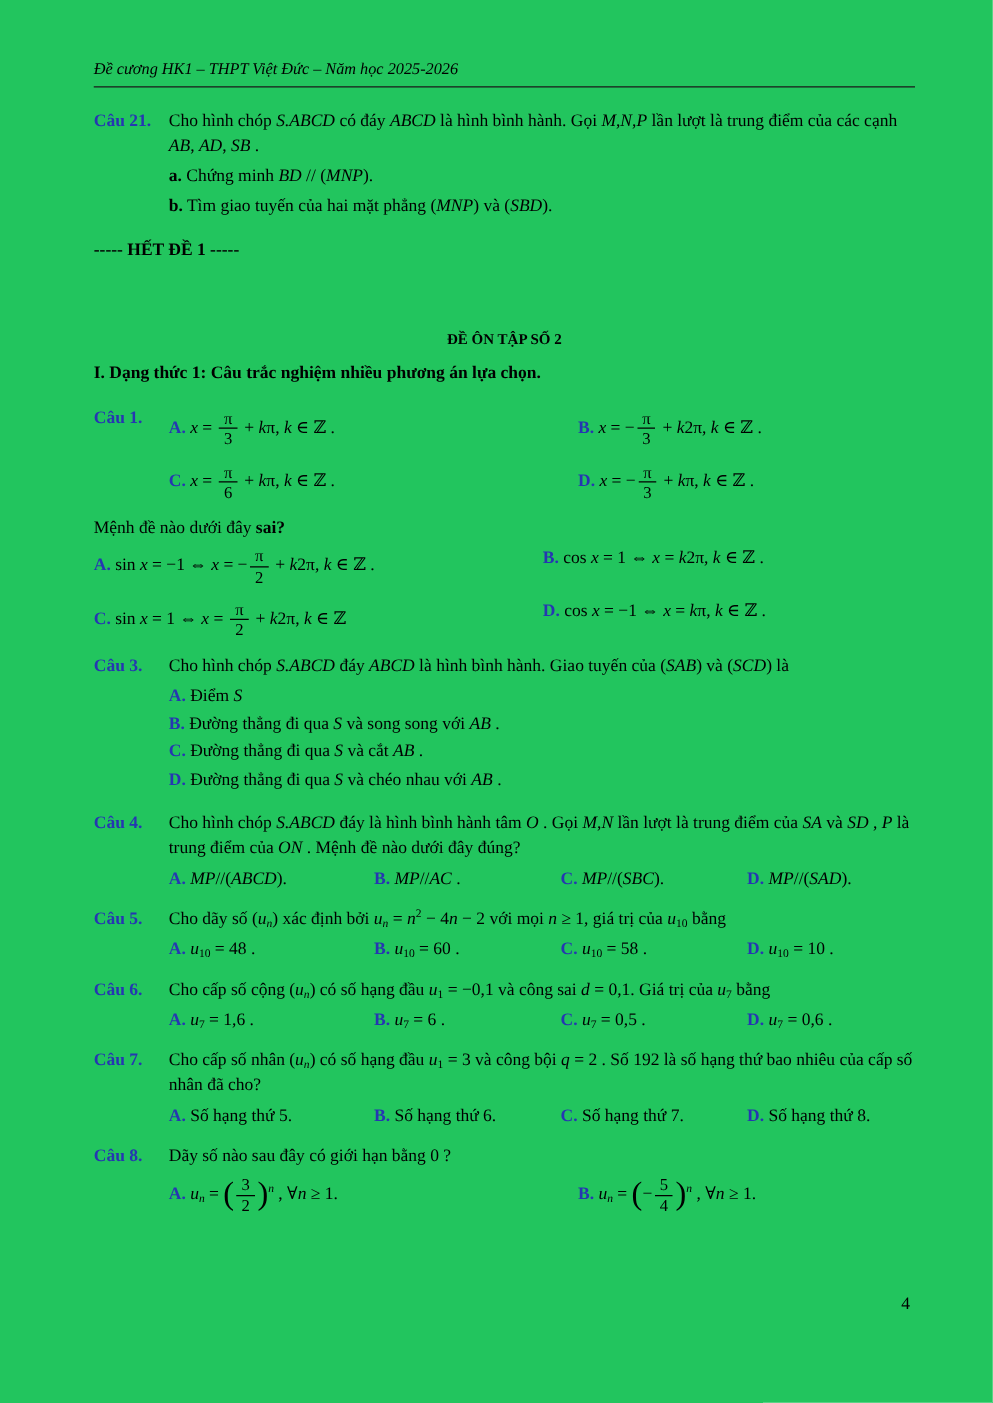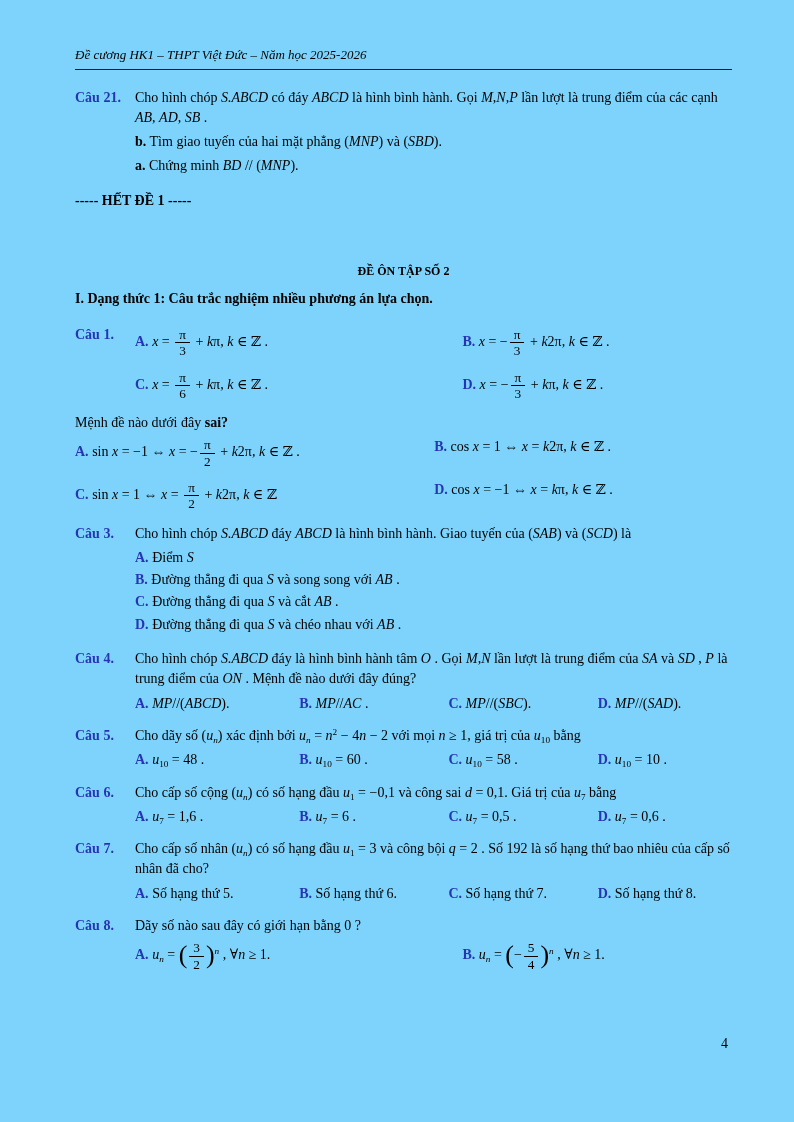--- a/index.html
+++ b/index.html
@@ -2,21 +2,21 @@
 <html style="--accent: #2636b2;"><head>
 <meta charset="utf-8">
 <style>
   :root{ --accent:#2636b2; }
   *{box-sizing:border-box;}
   body{margin:0;background:#ffffff;}
   .page{
     position:relative;
     width:794px;height:1122px;
     margin:0 auto;
-    background:#7dd3fc;
+    background:#22c55e;
     padding:46px 62px 0 75px;
     font-family:"Liberation Serif","DejaVu Serif",serif;
     font-size:14px;color:#000;line-height:1.45;
     overflow:hidden;
   }
   .header{
     font-style:italic;
     font-size:13px;
     padding-bottom:4px;
     border-bottom:1.5px solid #1a1a1a;
@@ -59,26 +59,26 @@
 
   <div class="header">
     <span>Đề cương HK1 – THPT Việt Đức – Năm học 2025-2026</span>
   </div>
 
   <div class="question">
     <div class="qlabel">Câu 21.</div>
     <div class="qbody">
       <div class="stem">Cho hình chóp <i>S.ABCD</i> có đáy <i>ABCD</i> là hình bình hành. Gọi <i>M</i>,<i>N</i>,<i>P</i> lần lượt là trung điểm của các cạnh <i>AB</i>, <i>AD</i>, <i>SB</i> .</div>
       <div class="part">
+        <span class="plabel">a.</span>
+        <span>Chứng minh <i>BD</i> // (<i>MNP</i>).</span>
+      </div>
+      <div class="part">
         <span class="plabel">b.</span>
         <span>Tìm giao tuyến của hai mặt phẳng (<i>MNP</i>) và (<i>SBD</i>).</span>
-      </div>
-      <div class="part">
-        <span class="plabel">a.</span>
-        <span>Chứng minh <i>BD</i> // (<i>MNP</i>).</span>
       </div>
     </div>
   </div>
 
   <div class="endline">----- HẾT ĐỀ 1 -----</div>
 
   <div class="exam-title">ĐỀ ÔN TẬP SỐ 2</div>
   <div class="section-heading">I. Dạng thức 1: Câu trắc nghiệm nhiều phương án lựa chọn.</div>
 
   <div class="questions">

